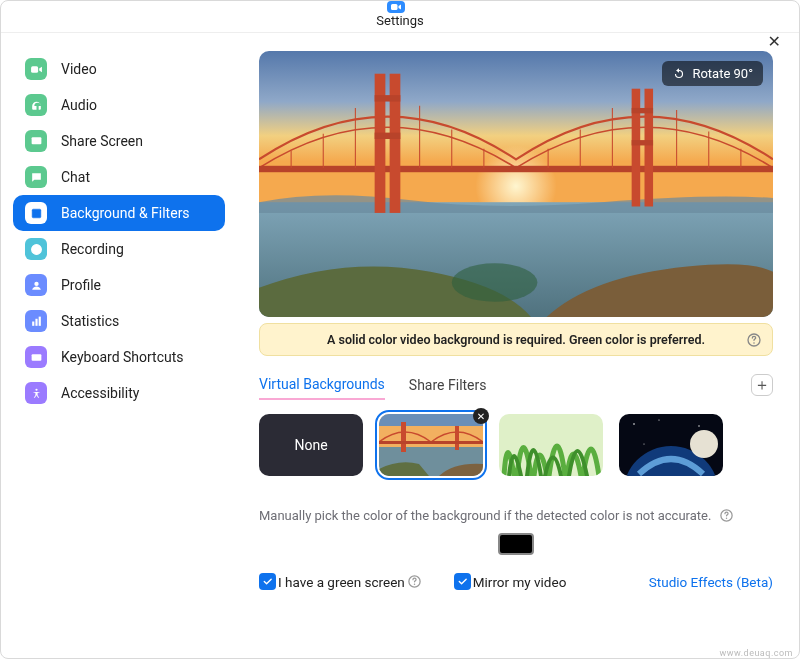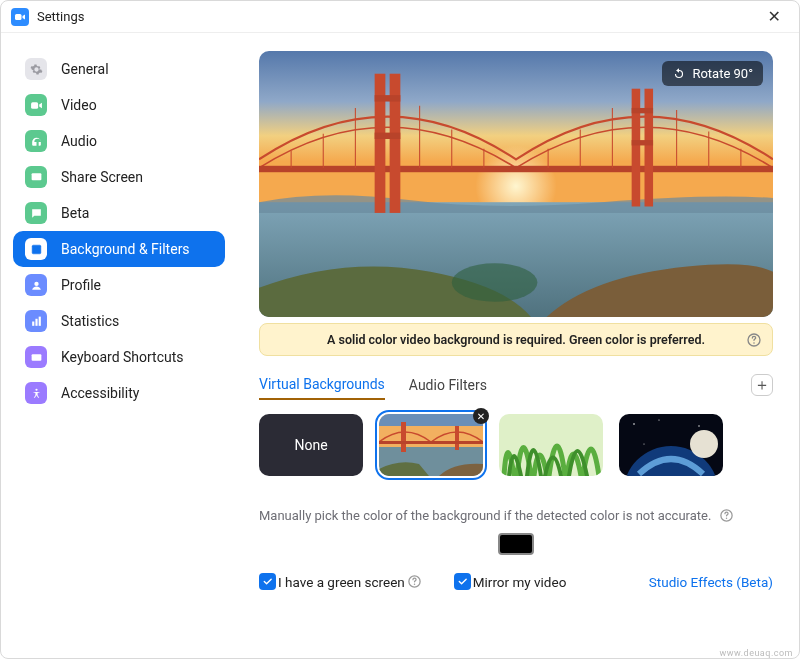--- a/index.html
+++ b/index.html
@@ -1,19 +1,19 @@
 <!DOCTYPE html>
 <html><head>
   <meta charset="utf-8">
   <style>
     * { box-sizing: border-box; margin: 0; padding: 0; font-family: -apple-system, BlinkMacSystemFont, "Segoe UI", Roboto, Helvetica, Arial, sans-serif; }
     body { width: 800px; height: 659px; background: #fff; border: 1px solid #d9d9d9; border-radius: 8px; overflow: hidden; position: relative; }
 
     
-    .titlebar { height: 32px; display: flex; align-items: center; padding: 0 10px; border-bottom: 1px solid #eee; }
+    .titlebar { height: 32px; display: flex; align-items: center; padding: 0 10px; border-bottom: 1px solid #eee; flex-direction: column; }
     .titlebar .app-icon { width: 18px; height: 18px; background: #2D8CFF; border-radius: 4px; display: flex; align-items: center; justify-content: center; margin-right: 8px; }
     .titlebar .app-icon svg { width: 12px; height: 12px; }
     .titlebar .title { font-size: 13px; color: #222; }
     .titlebar .close { margin-left: auto; font-size: 16px; color: #333; cursor: pointer; padding: 4px 8px; }
 
     .content { display: flex; height: calc(100% - 32px); }
 
     
     .sidebar { width: 232px; padding: 18px 8px 18px 12px; }
     .sidebar-item { display: flex; align-items: center; height: 36px; padding: 0 12px; border-radius: 10px; cursor: pointer; font-size: 14px; color: #222; }
@@ -36,21 +36,21 @@
     .preview-wrap { position: relative; border-radius: 10px; overflow: hidden; }
     .preview { width: 100%; height: 266px; display: block; }
     .rotate-btn { position: absolute; top: 10px; right: 10px; background: rgba(0,0,0,0.55); color: #fff; font-size: 13px; padding: 5px 10px; border-radius: 6px; display: flex; align-items: center; gap: 6px; cursor: pointer; }
     .rotate-btn svg { width: 14px; height: 14px; }
 
     .warning-bar { background: #FFF3CD; border: 1px solid #F0E0A0; border-radius: 8px; padding: 8px 12px; margin-top: 6px; font-size: 12.5px; font-weight: 600; color: #222; display: flex; align-items: center; justify-content: center; position: relative; text-align: right; }
     .warning-bar .help-icon { position: absolute; right: 10px; width: 16px; height: 16px; color: #888; }
 
     .tabs-row { display: flex; align-items: center; margin-top: 14px; border-bottom: 0; }
     .tab { font-size: 14px; padding: 6px 0; margin-right: 24px; cursor: pointer; color: #444; }
-    .tab.active { color: #0E72ED; border-bottom: 2px solid #a16207; }
+    .tab.active { color: #0E72ED; border-bottom: 2px solid #f9a8d4; }
     .add-btn { margin-left: auto; width: 22px; height: 22px; border: 1px solid #ccc; border-radius: 6px; display: flex; align-items: center; justify-content: center; cursor: pointer; color: #555; font-size: 16px; }
 
     .thumbs { display: flex; gap: 16px; margin-top: 14px; }
     .thumb { width: 104px; height: 62px; border-radius: 10px; position: relative; cursor: pointer; overflow: visible; }
     .thumb.none { background: #2B2B35; color: #ffffff; display: flex; align-items: center; justify-content: center; font-size: 14px; }
     .thumb.selected { outline: 2px solid #0E72ED; outline-offset: 2px; }
     .thumb .del { position: absolute; top: -6px; right: -6px; width: 16px; height: 16px; background: #222; color: #fff; border-radius: 50%; display: flex; align-items: center; justify-content: center; font-size: 10px; cursor: pointer; }
     .thumb svg.bg { width: 100%; height: 100%; border-radius: 10px; display: block; }
 
     .pick-row { margin-top: 32px; font-size: 13px; color: #6E6E75; display: flex; align-items: center; gap: 8px; }
@@ -78,28 +78,20 @@
       </svg>
   </span>
   <span class="title">Settings</span>
   <span class="close">✕</span>
 </div>
 
 <div class="content">
 
   <div class="sidebar">
 
-    <div class="sidebar-item">
-      <span class="nav-icon gray">
-        <svg viewBox="0 0 24 24">
-            <path d="M12 8a4 4 0 100 8 4 4 0 000-8zm9 4a8.9 8.9 0 01-.1 1.3l2.1 1.6-2 3.5-2.5-1a7.5 7.5 0 01-2.2 1.3l-.4 2.6h-4l-.4-2.6a7.5 7.5 0 01-2.2-1.3l-2.5 1-2-3.5 2.1-1.6A8.9 8.9 0 013 12c0-.4 0-.9.1-1.3L1 9.1l2-3.5 2.5 1a7.5 7.5 0 012.2-1.3L8.1 2.7h4l.4 2.6a7.5 7.5 0 012.2 1.3l2.5-1 2 3.5-2.1 1.6c.1.4.1.9.1 1.3z"></path>
-          </svg>
-      </span>
-      <span>General</span>
-    </div>
 
     <div class="sidebar-item">
       <span class="nav-icon green">
         <svg viewBox="0 0 24 24">
             <rect x="2" y="6" width="13" height="12" rx="3"></rect>
             <path d="M17 10 L22 7 V17 L17 14 Z"></path>
           </svg>
       </span>
       <span>Video</span>
     </div>
@@ -122,34 +114,43 @@
       </span>
       <span>Share Screen</span>
     </div>
 
     <div class="sidebar-item">
       <span class="nav-icon green">
         <svg viewBox="0 0 24 24">
             <path d="M4 4h16v12H8l-4 4V4z"></path>
           </svg>
       </span>
-      <span>Beta</span>
+      <span>Chat</span>
     </div>
 
     <div class="sidebar-item active">
       <span class="nav-icon blue">
         <svg viewBox="0 0 24 24">
             <rect x="4" y="4" width="16" height="16" rx="2"></rect>
             <circle cx="12" cy="10" r="3" fill="#0E72ED"></circle>
             <path d="M6 18c1-3 4-4 6-4s5 1 6 4" fill="#0E72ED"></path>
           </svg>
       </span>
       <span>Background &amp; Filters</span>
     </div>
 
+    <div class="sidebar-item">
+      <span class="nav-icon cyan">
+        <svg viewBox="0 0 24 24">
+            <circle cx="12" cy="12" r="9" fill="none" stroke="#fff" stroke-width="2"></circle>
+            <circle cx="12" cy="12" r="4"></circle>
+          </svg>
+      </span>
+      <span>Recording</span>
+    </div>
 
     <div class="sidebar-item">
       <span class="nav-icon blue">
         <svg viewBox="0 0 24 24">
             <circle cx="12" cy="9" r="4"></circle>
             <path d="M4 20c1-4 5-6 8-6s7 2 8 6"></path>
           </svg>
       </span>
       <span>Profile</span>
     </div>
@@ -264,21 +265,21 @@
           <path d="M9.5 9a2.5 2.5 0 115 0c0 1.5-2.5 1.8-2.5 3.5" fill="none" stroke="currentColor" stroke-width="2" stroke-linecap="round"></path>
           <circle cx="12" cy="16.5" r="1.2" fill="currentColor"></circle>
         </svg>
     </div>
 
     <div class="tabs-row">
       <div class="tab active">
         <span>Virtual Backgrounds</span>
       </div>
       <div class="tab">
-        <span>Audio Filters</span>
+        <span>Share Filters</span>
       </div>
       <div class="add-btn">
         <span>＋</span>
       </div>
     </div>
 
     <div class="thumbs">
       <div class="thumb none">
         <span>None</span>
       </div>

